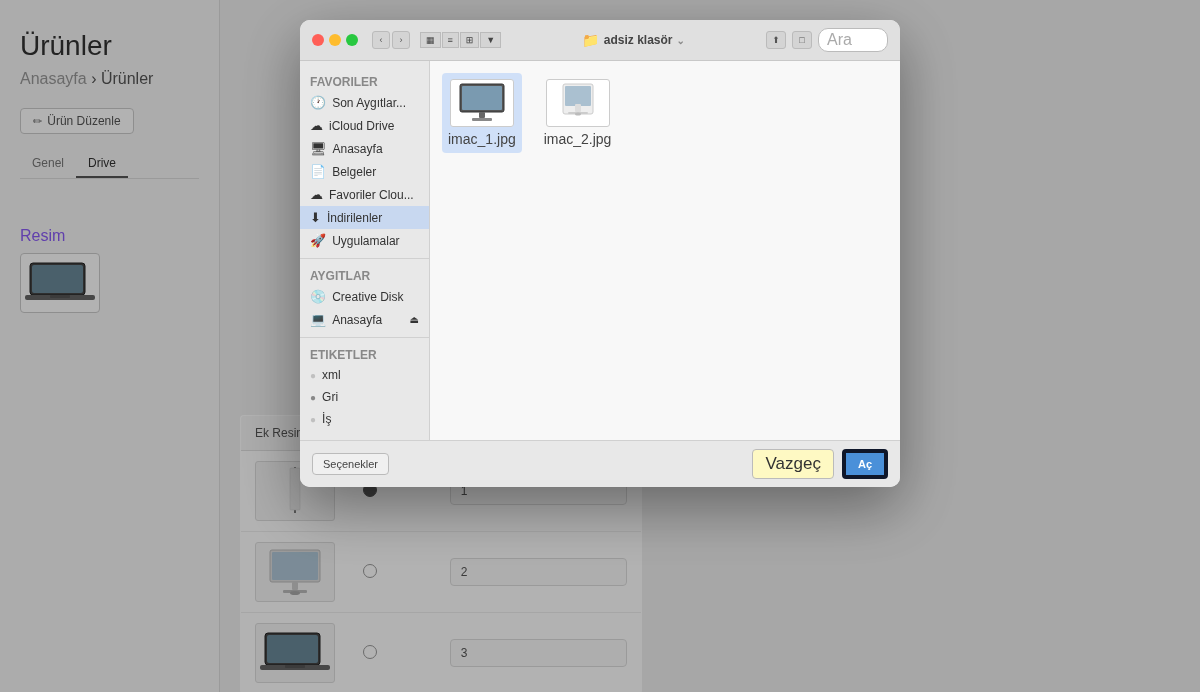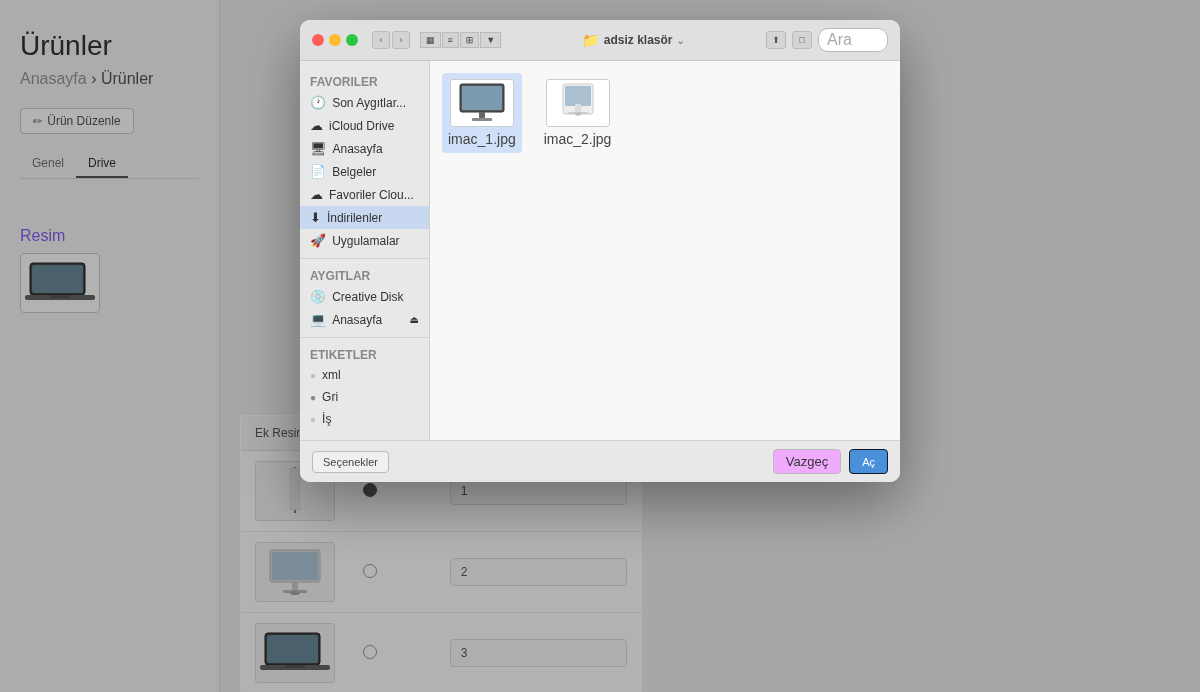--- a/index.html
+++ b/index.html
@@ -256,37 +256,37 @@
       border-radius: 4px;
       padding: 4px 10px;
       font-size: 11px;
       cursor: pointer;
       color: #444;
     }
     .fp-action-btns {
       display: flex; gap: 8px;
     }
     .fp-cancel-btn {
-      background: #f0abfc;
+      background: #fef9c3;
       border: 1px solid #bbb;
       border-radius: 4px;
       padding: 4px 12px;
-      font-size: 13px;
+      font-size: 17px;
       cursor: pointer;
       color: #333;
     }
     .fp-open-btn {
       background: #4a90d9;
-      border: 1px solid #0f172a;
+      border: 4px solid #0f172a;
       border-radius: 4px;
       padding: 4px 12px;
       font-size: 11px;
       cursor: pointer;
       color: #fff;
-      font-weight: 400;
+      font-weight: 700;
     }
 
     
     .image-table {
       width: 100%;
       border-collapse: collapse;
       background: #fff;
       border: 1px solid #e0e0e0;
       border-radius: 4px;
       overflow: hidden;

